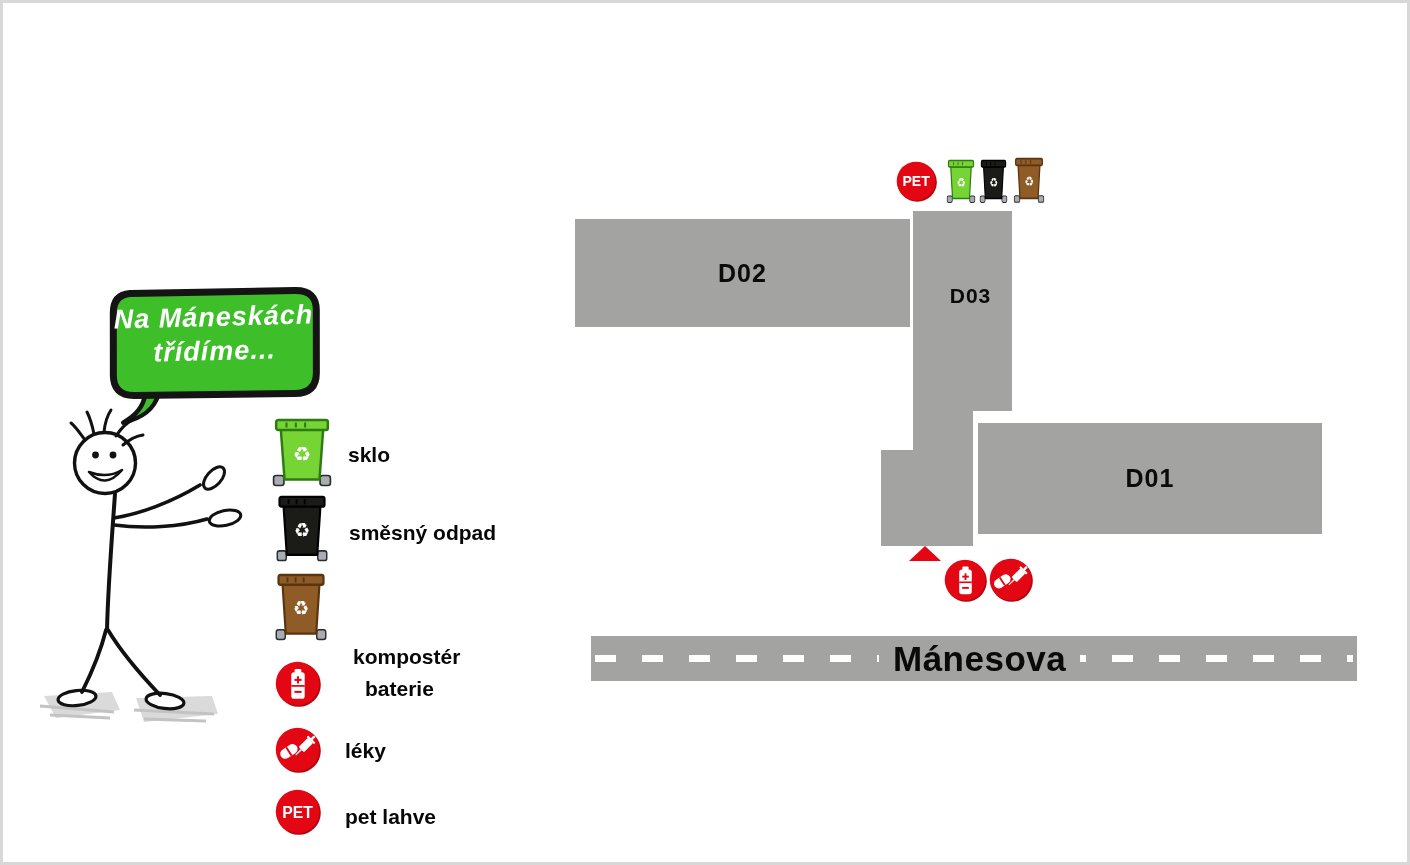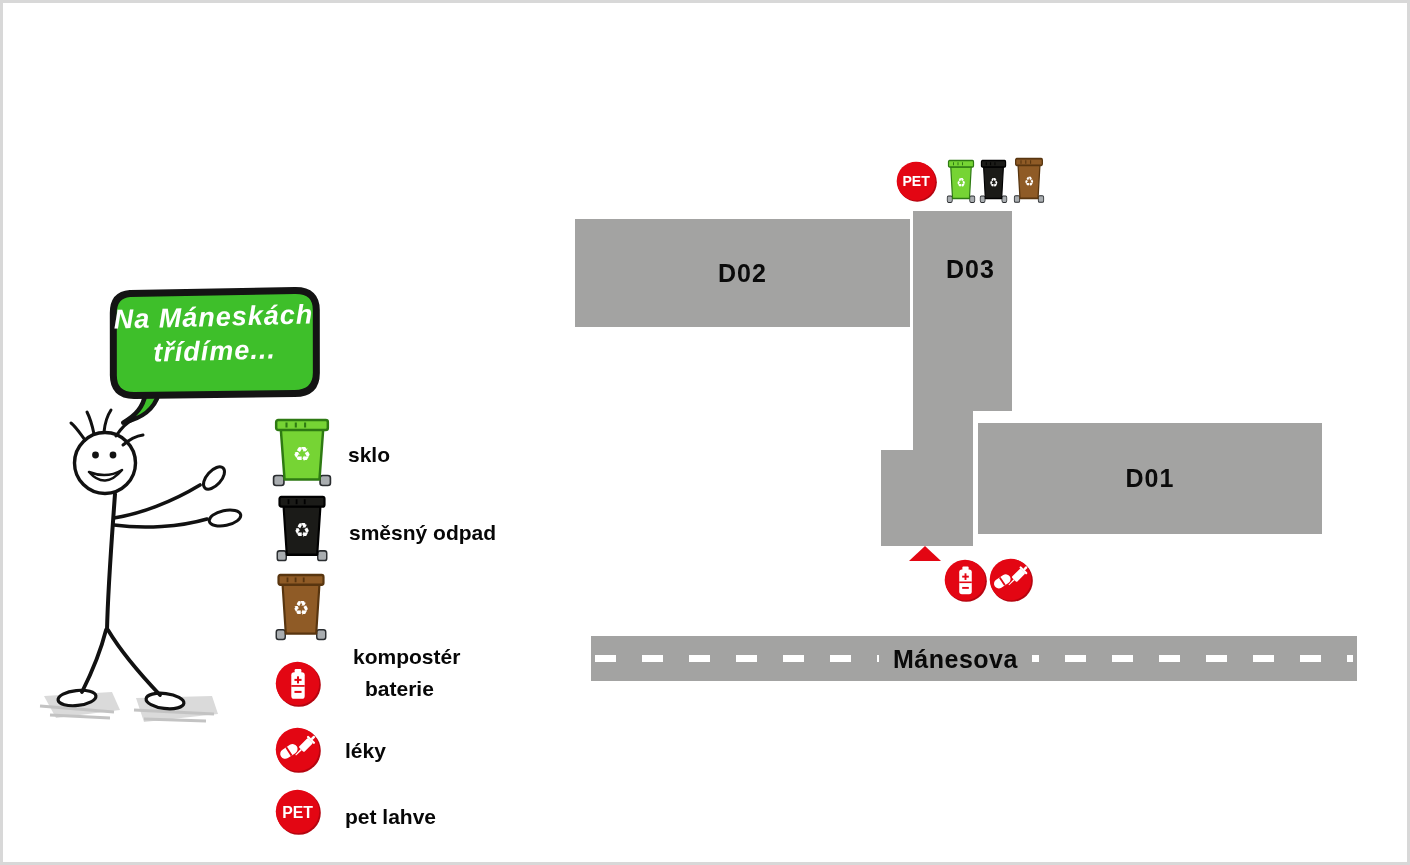--- a/index.html
+++ b/index.html
@@ -6,27 +6,27 @@
   .canvas{
     position:relative;width:1410px;height:865px;box-sizing:border-box;
     background:#fff;border:3px solid #d8d8d8;overflow:hidden;
     font-family:"Liberation Sans","DejaVu Sans",sans-serif;
     color:#0a0a0a;
   }
   .abs{position:absolute;}
   
   .bld{position:absolute;background:var(--building-gray,#a3a3a2);display:flex;align-items:center;justify-content:center;margin-top:8px;}
   .bld-label{font-weight:bold;font-size:25px;color:#0b0b0b;letter-spacing:1px;}
-  .d03-label{position:absolute;left:910px;top:252px;width:115px;text-align:center;font-weight:bold;font-size:25px;letter-spacing:1px;}
+  .d03-label{position:absolute;left:910px;top:281px;width:115px;text-align:center;font-weight:bold;font-size:21px;letter-spacing:1px;}
   
   .street{position:absolute;left:588px;top:633px;width:766px;height:45px;background:var(--street-gray,#a3a3a2);}
   .street-dash{position:absolute;left:4px;right:4px;top:19px;height:7px;
     background:repeating-linear-gradient(90deg,#fff 0 21px,transparent 21px 47px);}
   .street-label{position:absolute;left:288px;top:50%;transform:translateY(-50%);
-    background:var(--street-gray,#a3a3a2);padding:0 14px;font-weight:bold;font-size:25px;letter-spacing:.5px;}
+    background:var(--street-gray,#a3a3a2);padding:0 14px;font-weight:bold;font-size:35px;letter-spacing:.5px;}
   
   .entrance-tri{position:absolute;left:906px;top:543px;width:0;height:0;
     border-left:16px solid transparent;border-right:16px solid transparent;
     border-bottom:15px solid var(--accent-red,#e30613);}
   
   .leg-label{position:absolute;font-weight:bold;font-size:21px;line-height:34px;color:#070707;}
   .bin{position:absolute;}
   .bin-green{color:var(--glass-bin-green,#76d434);--bin-stroke:#2e7a13;}
   .bin-black{color:var(--mixed-bin-black,#1b1b18);--bin-stroke:#000000;}
   .bin-brown{color:var(--compost-bin-brown,#8f5b26);--bin-stroke:#58350f;}

